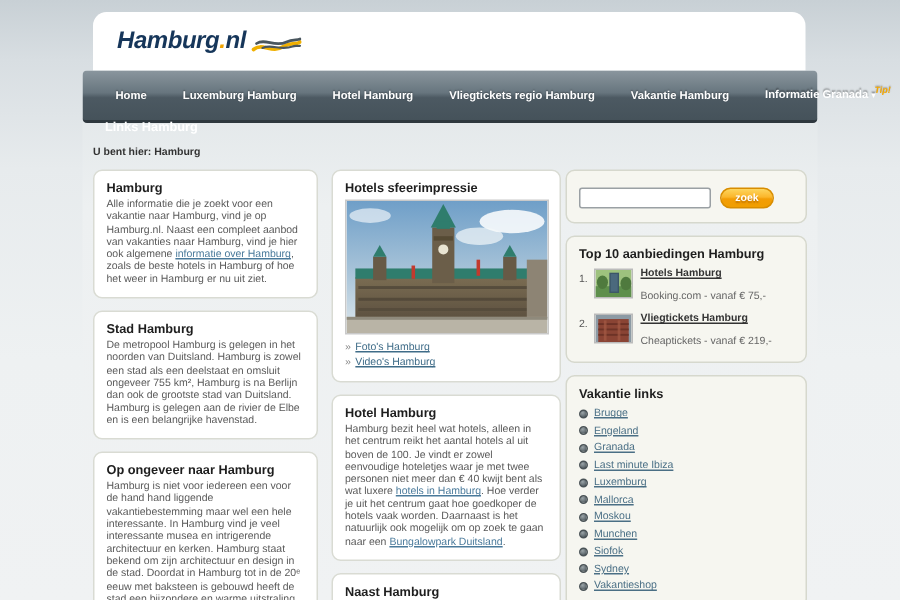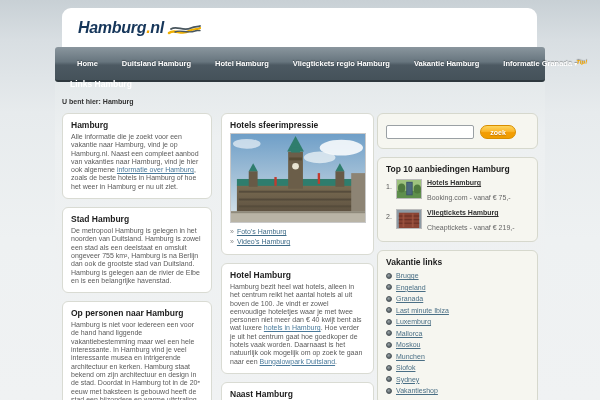--- a/index.html
+++ b/index.html
@@ -84,21 +84,21 @@
     <svg class="logo-waves" width="34" height="14" viewBox="0 0 34 14">
       <path d="M2 10 C8 5 14 13 22 8 C27 5 31 7 33 5" stroke="#f0b000" stroke-width="2.4" fill="none" stroke-linecap="round"></path>
       <path d="M4 6 C10 2 16 9 24 5 C28 3 31 4 33 3" stroke="#49565e" stroke-width="1.8" fill="none" stroke-linecap="round"></path>
       <path d="M8 9 C14 6 20 11 28 8 C30 7 32 8 33 7.5" stroke="#49565e" stroke-width="1.4" fill="none" stroke-linecap="round"></path>
     </svg>
   </div>
 </div>
 
 <div class="nav">
   <a>Home</a>
-  <a>Duitsland Hamburg</a>
+  <a>Luxemburg Hamburg</a>
   <a>Hotel Hamburg</a>
   <a>Vliegtickets regio Hamburg</a>
   <a>Vakantie Hamburg</a>
   <a>
     <span>Informatie Granada</span><span class="caret">▾</span>
     <span class="tip">Tip!</span>
   </a>
 </div>
 
 <div class="links-heading">Links Hamburg</div>
@@ -109,21 +109,21 @@
   <div class="col-left">
     <div class="box">
       <h2>Hamburg</h2>
       <p><span>Alle informatie die je zoekt voor een vakantie naar Hamburg, vind je op Hamburg.nl. Naast een compleet aanbod van vakanties naar Hamburg, vind je hier ook algemene </span><a>informatie over Hamburg</a><span>, zoals de beste hotels in Hamburg of hoe het weer in Hamburg er nu uit ziet.</span></p>
     </div>
     <div class="box">
       <h2>Stad Hamburg</h2>
       <p>De metropool Hamburg is gelegen in het noorden van Duitsland. Hamburg is zowel een stad als een deelstaat en omsluit ongeveer 755 km², Hamburg is na Berlijn dan ook de grootste stad van Duitsland. Hamburg is gelegen aan de rivier de Elbe en is een belangrijke havenstad.</p>
     </div>
     <div class="box">
-      <h2>Op personen naar Hamburg</h2>
+      <h2>Op ongeveer naar Hamburg</h2>
       <p>Hamburg is niet voor iedereen een voor de hand hand liggende vakantiebestemming maar wel een hele interessante. In Hamburg vind je veel interessante musea en intrigerende architectuur en kerken. Hamburg staat bekend om zijn architectuur en design in de stad. Doordat in Hamburg tot in de 20ᵉ eeuw met baksteen is gebouwd heeft de stad een bijzondere en warme uitstraling.</p>
     </div>
   </div>
 
   <div class="col-mid">
     <div class="box">
       <h2>Hotels sfeerimpressie</h2>
       <svg class="photo" viewBox="0 0 136 90" preserveAspectRatio="none">
         <defs>
           <linearGradient id="sky" x1="0" y1="0" x2="0" y2="1">

